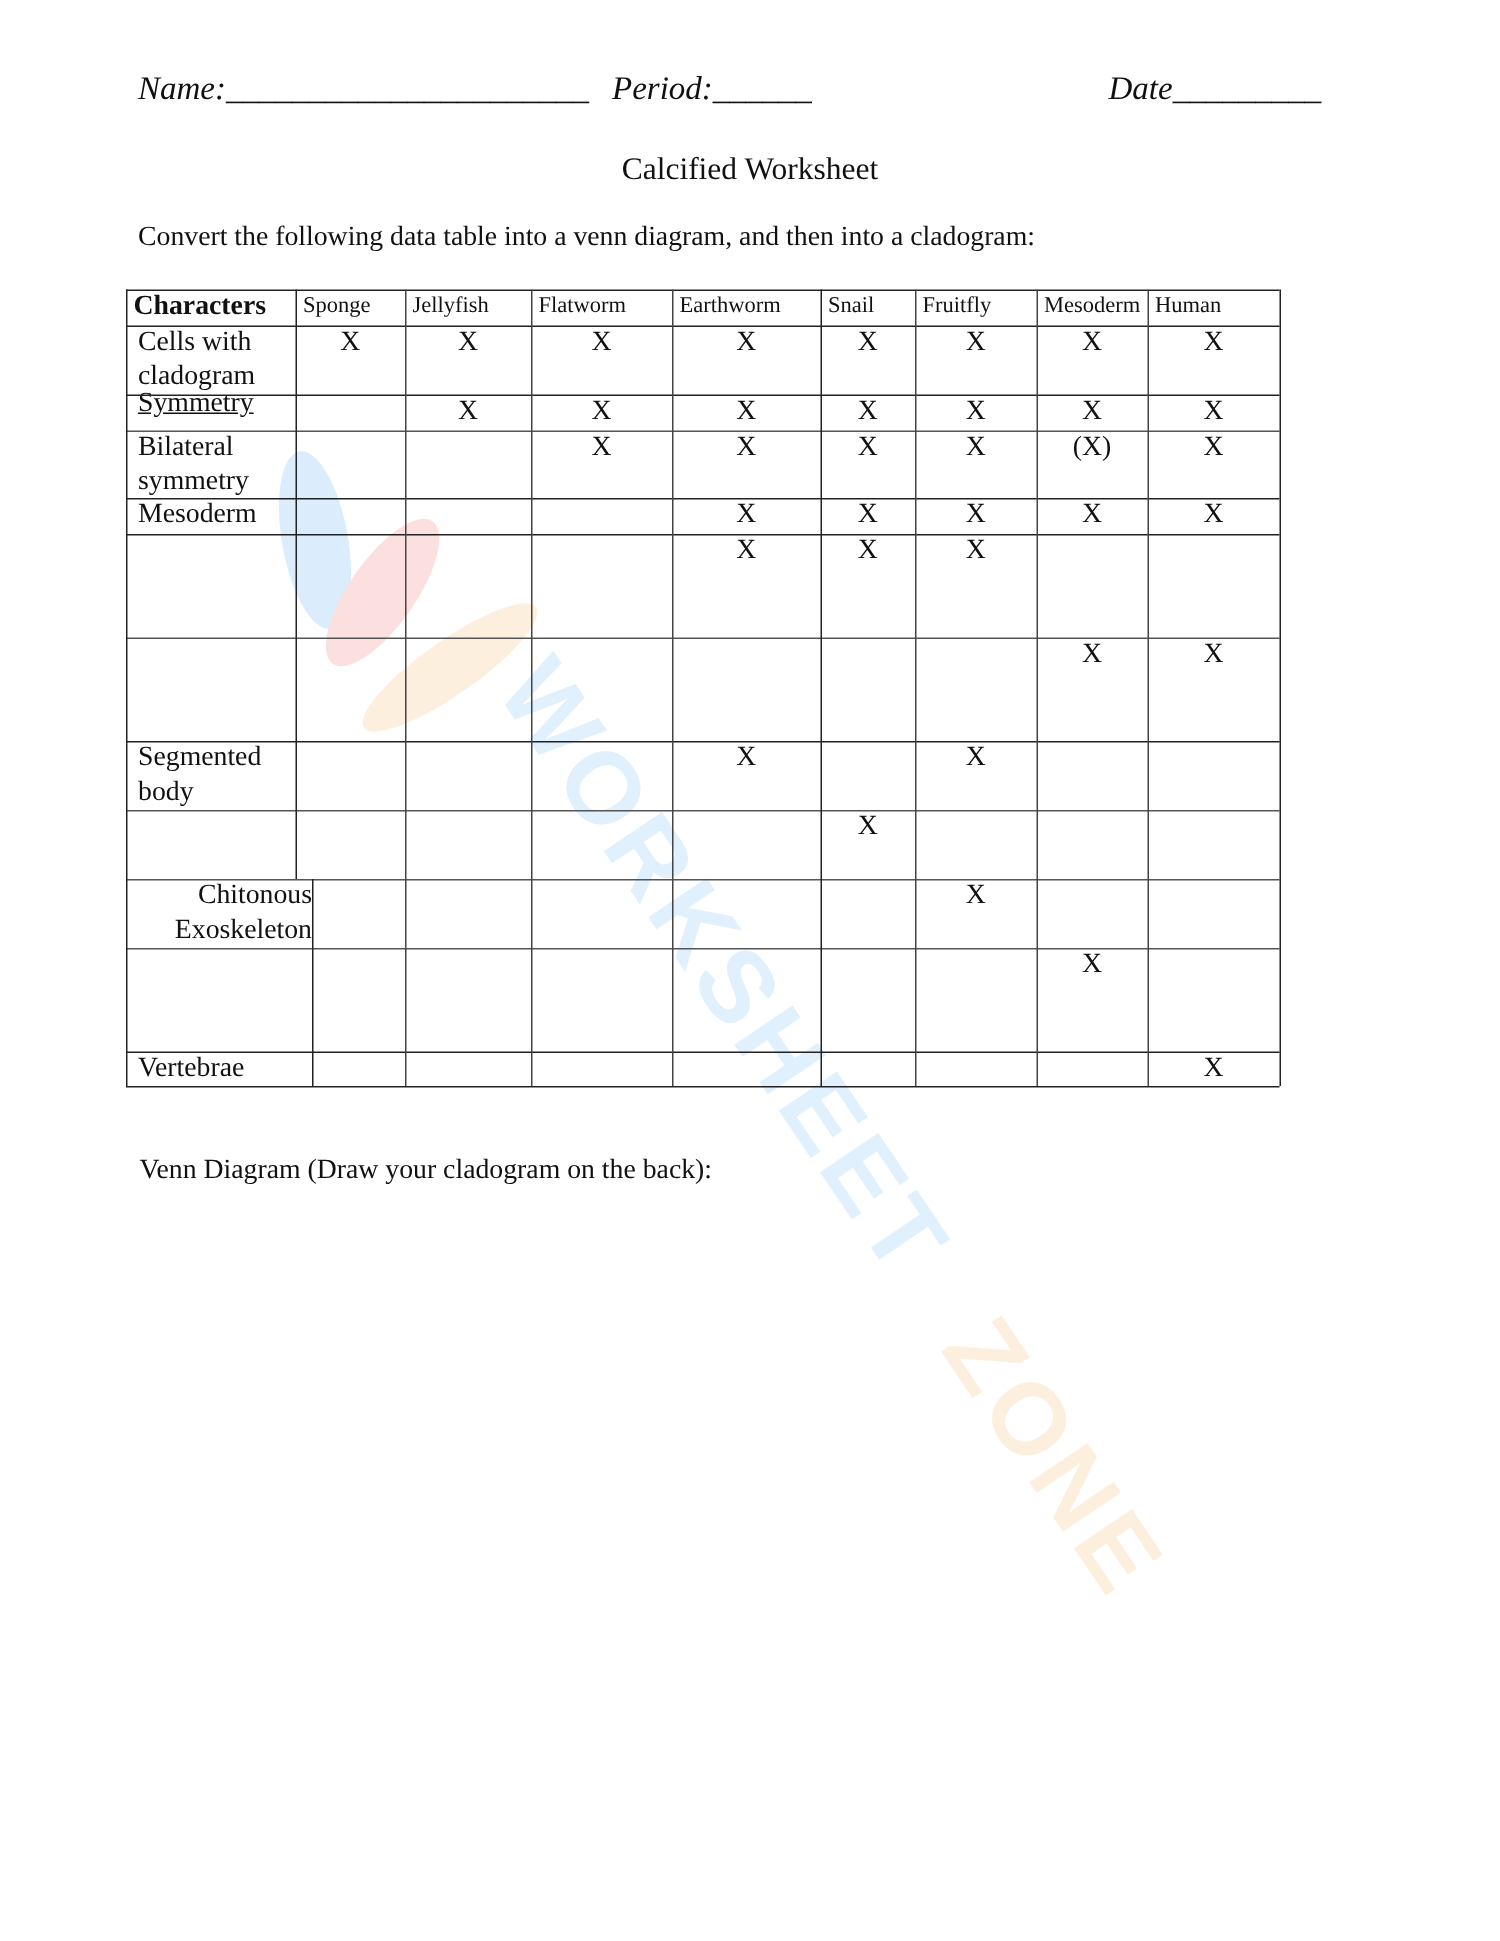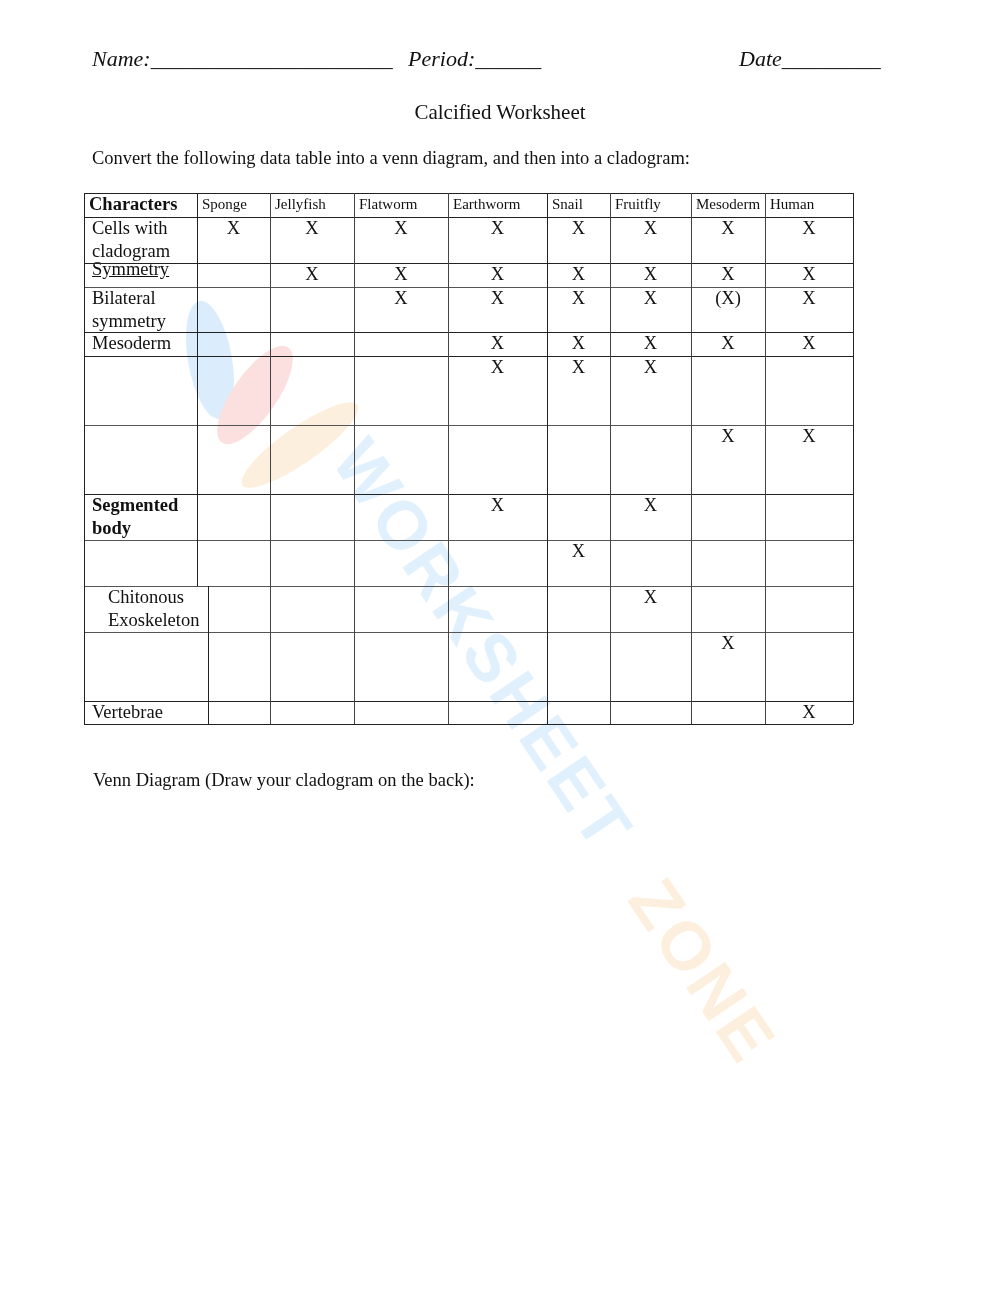--- a/index.html
+++ b/index.html
@@ -105,38 +105,38 @@
     <div class="cell mark" style="left: 691px; top: 356px; width: 74px; height: 69px;"></div>
     <div class="cell mark" style="left: 765px; top: 356px; width: 88px; height: 69px;"></div>
     <div class="cell mark" style="left: 197px; top: 425px; width: 73px; height: 69px;"></div>
     <div class="cell mark" style="left: 270px; top: 425px; width: 84px; height: 69px;"></div>
     <div class="cell mark" style="left: 354px; top: 425px; width: 94px; height: 69px;"></div>
     <div class="cell mark" style="left: 448px; top: 425px; width: 99px; height: 69px;"></div>
     <div class="cell mark" style="left: 547px; top: 425px; width: 63px; height: 69px;"></div>
     <div class="cell mark" style="left: 610px; top: 425px; width: 81px; height: 69px;"></div>
     <div class="cell mark" style="left: 691px; top: 425px; width: 74px; height: 69px;">X</div>
     <div class="cell mark" style="left: 765px; top: 425px; width: 88px; height: 69px;">X</div>
-    <div class="cell rowlabel" style="left: 84px; top: 494px; width: 113px; height: 46px; font-weight: bold;">Segmented body</div>
+    <div class="cell rowlabel" style="left: 84px; top: 494px; width: 113px; height: 46px;">Segmented body</div>
     <div class="cell mark" style="left: 197px; top: 494px; width: 73px; height: 46px;"></div>
     <div class="cell mark" style="left: 270px; top: 494px; width: 84px; height: 46px;"></div>
     <div class="cell mark" style="left: 354px; top: 494px; width: 94px; height: 46px;"></div>
     <div class="cell mark" style="left: 448px; top: 494px; width: 99px; height: 46px;">X</div>
     <div class="cell mark" style="left: 547px; top: 494px; width: 63px; height: 46px;"></div>
     <div class="cell mark" style="left: 610px; top: 494px; width: 81px; height: 46px;">X</div>
     <div class="cell mark" style="left: 691px; top: 494px; width: 74px; height: 46px;"></div>
     <div class="cell mark" style="left: 765px; top: 494px; width: 88px; height: 46px;"></div>
     <div class="cell mark" style="left: 197px; top: 540px; width: 73px; height: 46px;"></div>
     <div class="cell mark" style="left: 270px; top: 540px; width: 84px; height: 46px;"></div>
     <div class="cell mark" style="left: 354px; top: 540px; width: 94px; height: 46px;"></div>
     <div class="cell mark" style="left: 448px; top: 540px; width: 99px; height: 46px;"></div>
     <div class="cell mark" style="left: 547px; top: 540px; width: 63px; height: 46px;">X</div>
     <div class="cell mark" style="left: 610px; top: 540px; width: 81px; height: 46px;"></div>
     <div class="cell mark" style="left: 691px; top: 540px; width: 74px; height: 46px;"></div>
     <div class="cell mark" style="left: 765px; top: 540px; width: 88px; height: 46px;"></div>
-    <div class="cell rowlabel" style="left: 100px; top: 586px; width: 124px; height: 46px;">Chitonous Exoskeleton</div>
+    <div class="cell rowlabel" style="left: 84px; top: 586px; width: 124px; height: 46px; text-align: right;">Chitonous Exoskeleton</div>
     <div class="cell mark" style="left: 208px; top: 586px; width: 62px; height: 46px;"></div>
     <div class="cell mark" style="left: 270px; top: 586px; width: 84px; height: 46px;"></div>
     <div class="cell mark" style="left: 354px; top: 586px; width: 94px; height: 46px;"></div>
     <div class="cell mark" style="left: 448px; top: 586px; width: 99px; height: 46px;"></div>
     <div class="cell mark" style="left: 547px; top: 586px; width: 63px; height: 46px;"></div>
     <div class="cell mark" style="left: 610px; top: 586px; width: 81px; height: 46px;">X</div>
     <div class="cell mark" style="left: 691px; top: 586px; width: 74px; height: 46px;"></div>
     <div class="cell mark" style="left: 765px; top: 586px; width: 88px; height: 46px;"></div>
     <div class="cell mark" style="left: 208px; top: 632px; width: 62px; height: 69px;"></div>
     <div class="cell mark" style="left: 270px; top: 632px; width: 84px; height: 69px;"></div>

